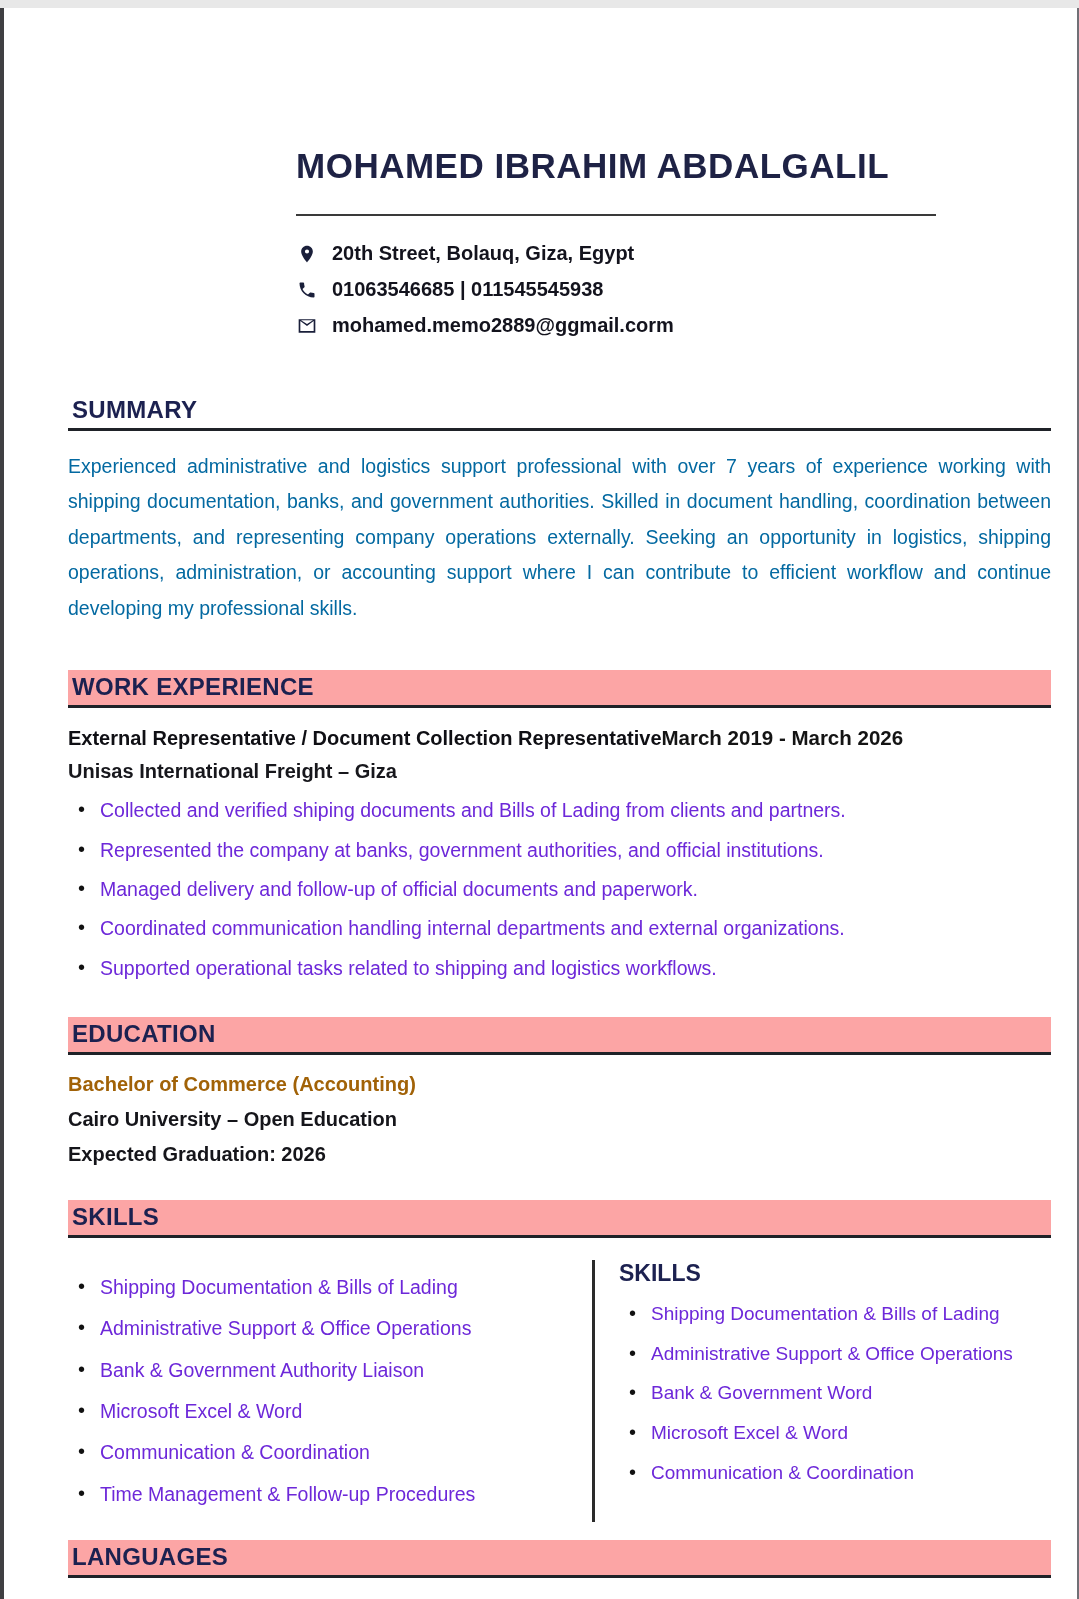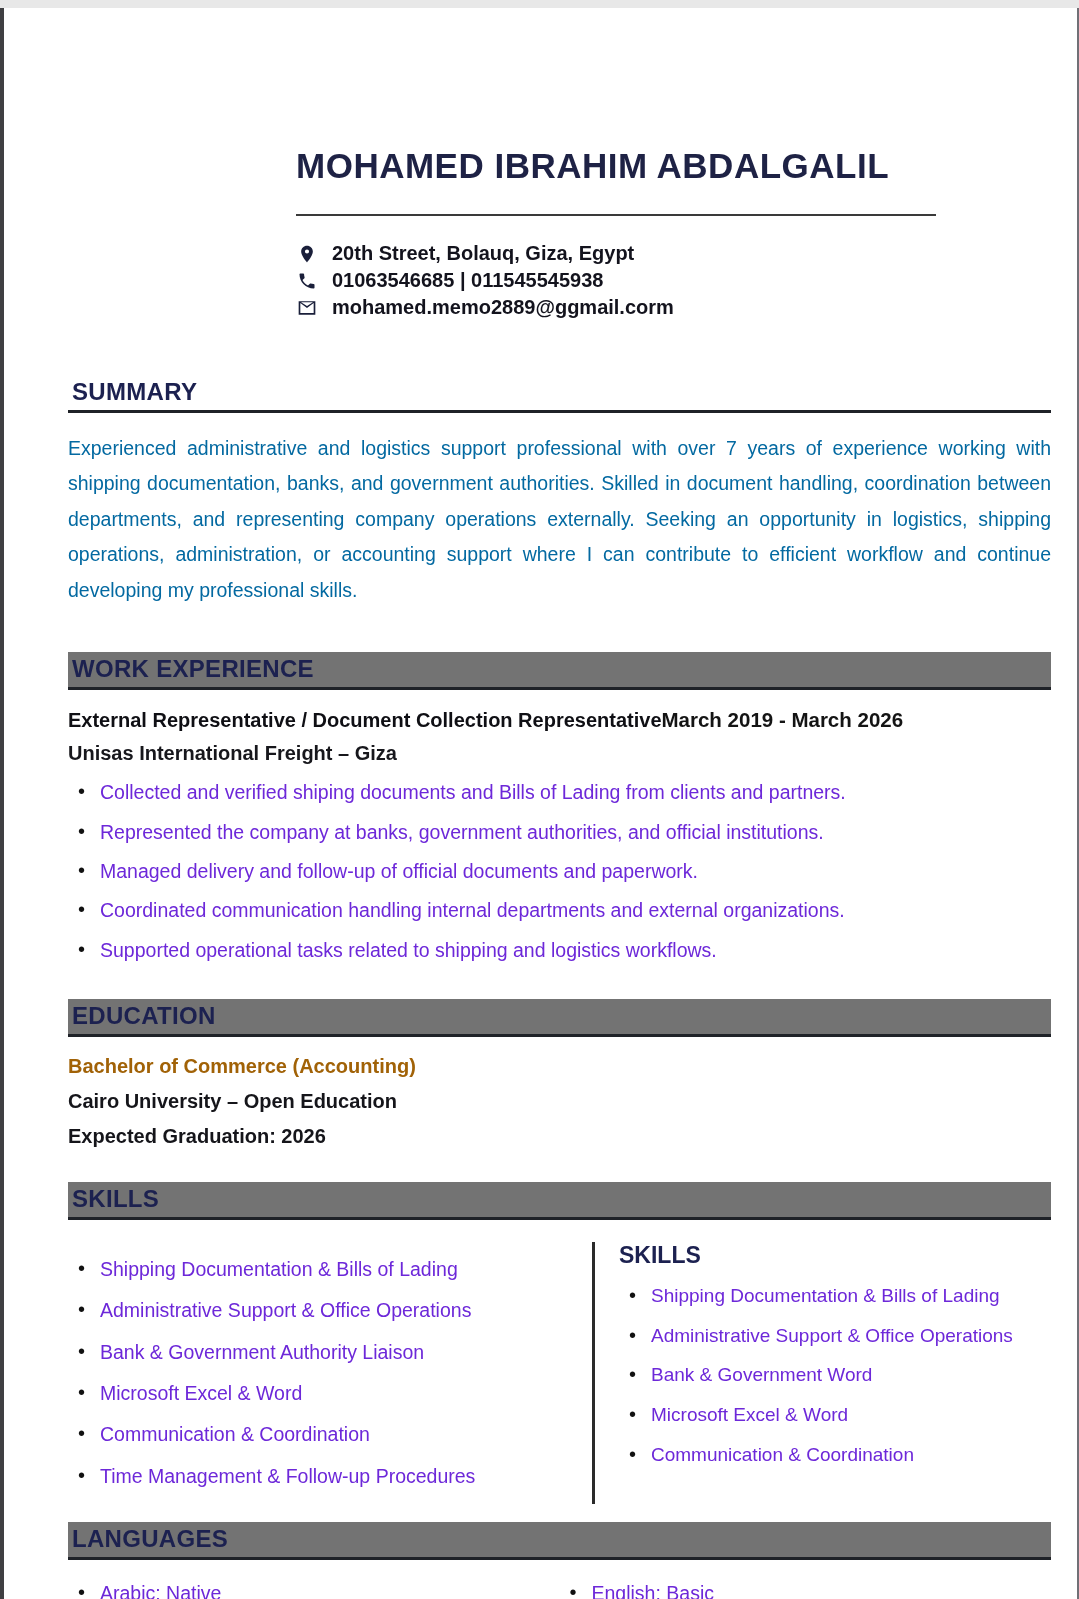--- a/index.html
+++ b/index.html
@@ -17,33 +17,33 @@
   }
   .content{padding:138px 26px 0 64px;}
 
   
   .header-block{margin-left:228px;width:660px;}
   .name{
     font-size:35px;font-weight:800;letter-spacing:.5px;
     color:#1e2245;white-space:nowrap;
   }
   .name-rule{width:640px;height:0;border-top:2px solid #3a3a3a;margin-top:28px;}
-  .contact{margin-top:26px;display:flex;flex-direction:column;gap:4px;}
+  .contact{margin-top:26px;display:flex;flex-direction:column;gap:13px;}
   .contact-row{display:flex;align-items:center;gap:14px;font-size:20px;font-weight:600;color:#13131d;}
   .cicon{width:22px;height:22px;flex:0 0 22px;display:inline-flex;align-items:center;justify-content:center;}
   .cicon svg{width:20px;height:20px;fill:#1a1f3a;}
 
   
   .section{margin-top:50px;}
   .sec-head{
     font-size:24px;font-weight:800;color:#1c2150;letter-spacing:.3px;
     padding:3px 6px 4px 4px;
     border-bottom:3px solid #1f2228;
   }
-  .sec-head.bar{background:#737373;}
+  .sec-head.bar{background:#fca5a5;}
   .sec-body{padding-top:18px;}
 
   .summary-text{
     font-size:19.5px;line-height:1.82;text-align:justify;color:#0369a1;
     font-weight:500;
   }
 
   
   .job-header{display:flex;justify-content:flex-start;align-items:baseline;margin-top:4px;}
   .job-title{font-size:20px;font-weight:800;color:#0f0f14;}

